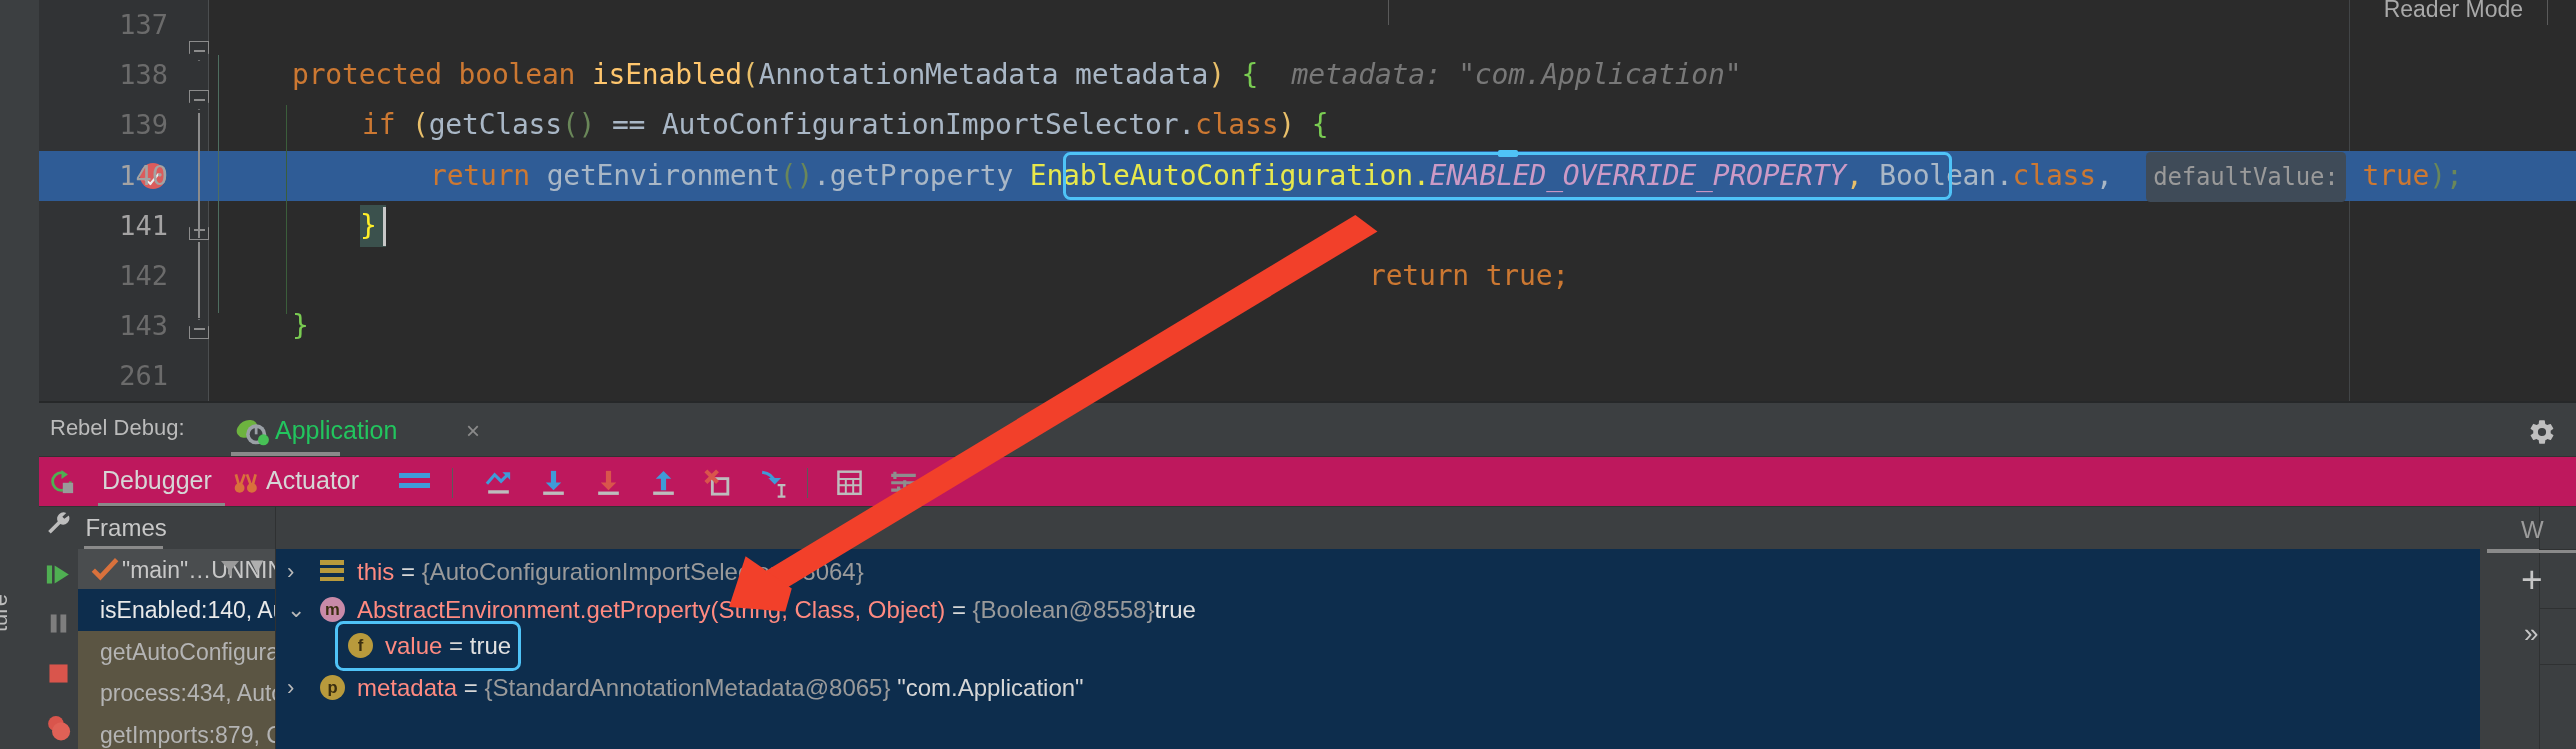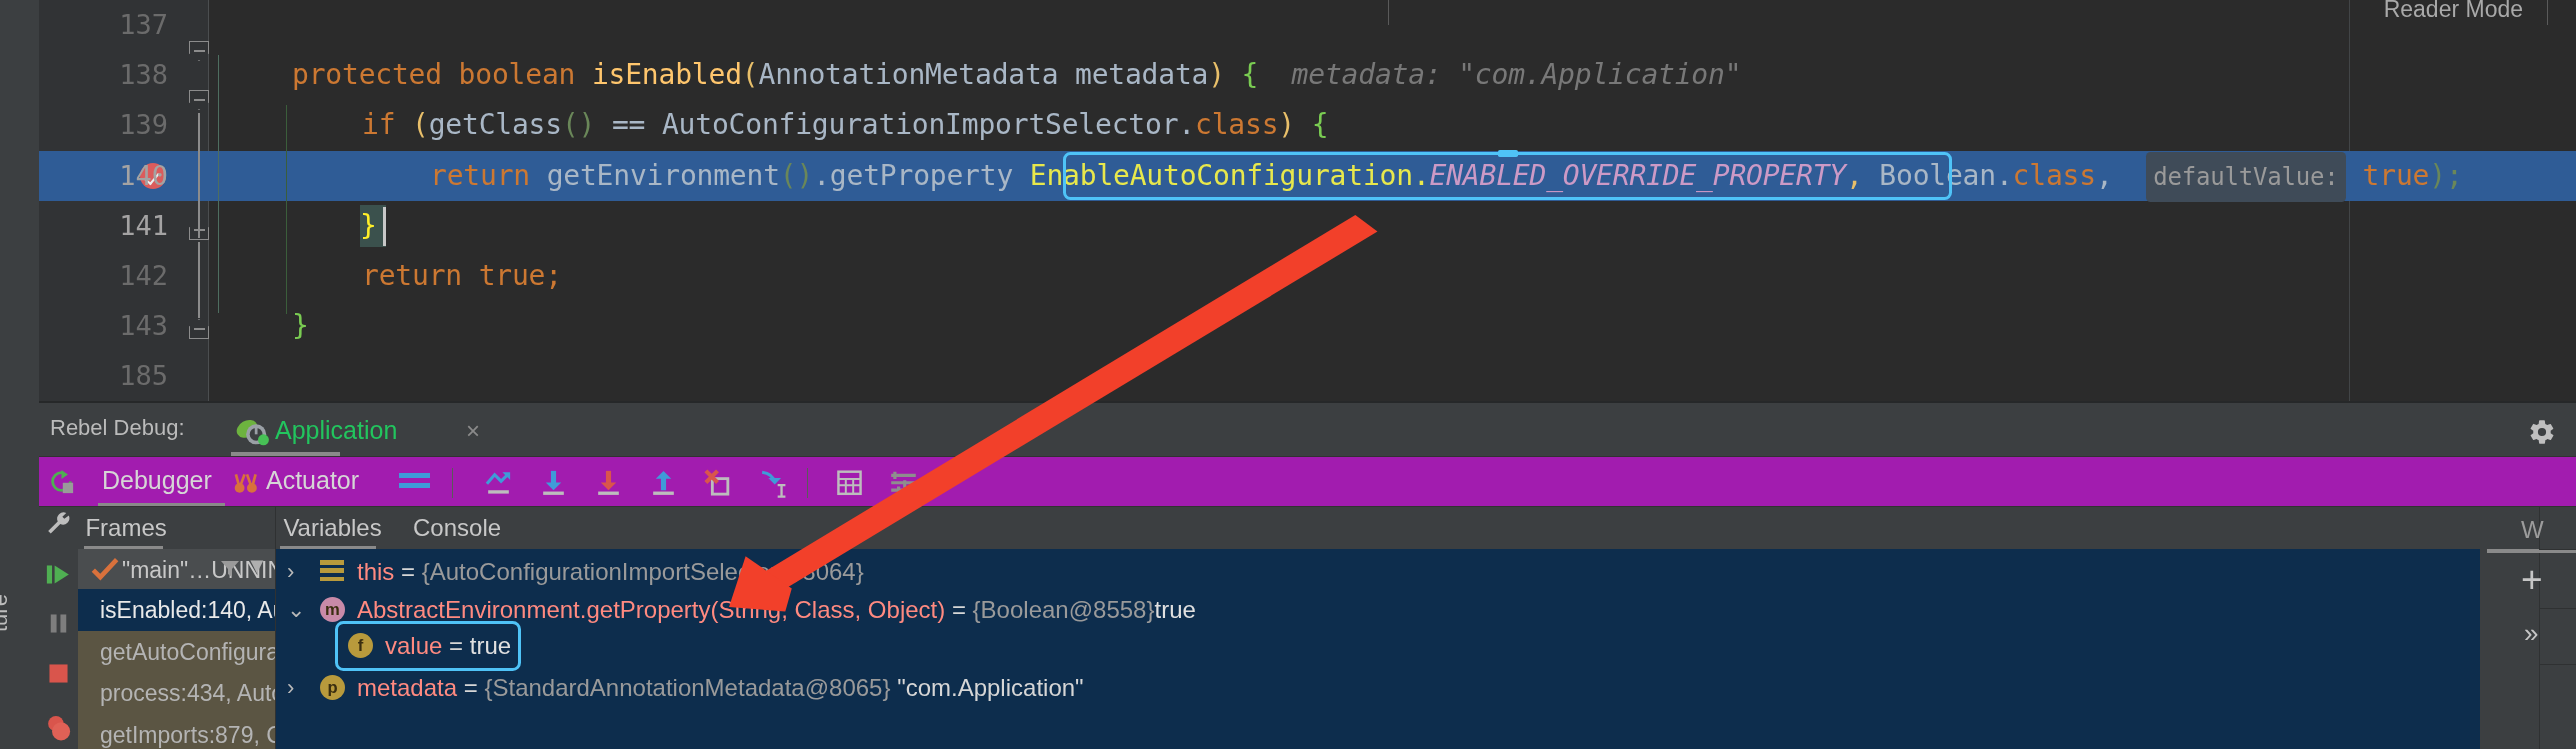--- a/index.html
+++ b/index.html
@@ -75,21 +75,21 @@
   .dbg-header { position:absolute; left:39px; top:1.8px; right:0; height:54px; background:#3C3F41; }
   .dbg-title { position:absolute; left:11px; top:12px; font-size:22px; color:#BBBBBB; }
   .dbg-tab { position:absolute; left:194px; top:5.5px; height:48px; padding:0 13px; }
   .dbg-tab-label { position:absolute; left:42px; top:7.4px; font-size:25px; color:#22c55e; }
   .dbg-tab-underline { position:absolute; left:192px; bottom:0; width:109px; height:4.6px; background:#8A8A8A; }
   .tab-close { position:absolute; left:146px; top:9.2px; font-size:24px; color:#8A8A8A; }
   .gear { position:absolute; right:20px; top:14.8px; }
   .header-rule { position:absolute; left:39px; top:55px; right:0; height:0.9px; background:#323232; }
 
   
-  .dbg-toolbar { position:absolute; left:39px; top:56px; right:0; height:50px; background:#a21caf; }
+  .dbg-toolbar { position:absolute; left:39px; top:56px; right:0; height:50px; background:#be185d; }
   .tb-tab { position:absolute; top:9.2px; font-size:25px; color:#D6D6D6; }
   .tb-underline { position:absolute; top:46px; height:3.7px; background:#8A8A8A; }
   .tb-div { position:absolute; top:11px; width:0.9px; height:29.5px; background:#5A5A5A; }
   .toolbar-rule { position:absolute; left:39px; top:105px; right:0; height:0.9px; background:#323232; }
 
   
   .vbar { position:absolute; left:39px; top:106px; width:39px; height:242px; background:#3C3F41; }
   .vbar-rule { position:absolute; left:44px; width:28px; height:0.9px; background:#5A5A5A; }
   .left-rail { position:absolute; left:0; top:0; width:39px; height:348px; background:#3C3F41; }
   .rail-text { position:absolute; left:-13px; top:231px; width:83px; transform:rotate(-90deg);
@@ -184,37 +184,37 @@
 
     <div class="bp" style="left:140px; top:163px;"></div>
 
     <div class="ln" style="top:0px;">137</div>
     <div class="ln" style="top:50px;">138</div>
     <div class="ln" style="top:100px;">139</div>
     <div class="ln cur" style="top:151px;">140</div>
     <div class="ln cur" style="top:201px;">141</div>
     <div class="ln" style="top:251px;">142</div>
     <div class="ln" style="top:301px;">143</div>
-    <div class="ln" style="top:351px;">185</div>
+    <div class="ln" style="top:351px;">261</div>
 
     <div class="code" style="top:50px; left:292px;"><span class="kw">protected</span><span> </span><span class="kw">boolean</span><span> </span><span class="method">isEnabled</span><span class="paren-y">(</span><span class="type">AnnotationMetadata</span><span> </span><span class="type">metadata</span><span class="paren-y">)</span><span> </span><span class="brace-g">{</span><span>  </span><span class="hintxt">metadata: "com.Application"</span></div>
 
     <div class="code" style="top:100px; left:362px;"><span class="kw">if</span><span> </span><span class="paren-y">(</span><span class="type">getClass</span><span class="paren-g">()</span><span> </span><span class="type">==</span><span> </span><span class="type">AutoConfigurationImportSelector</span><span class="type">.</span><span class="kw">class</span><span class="paren-y">)</span><span> </span><span class="brace-g">{</span></div>
 
     <div class="code" style="top:151px; left:430px;"><span class="kw">return</span><span> </span><span class="type">getEnvironment</span><span class="paren-g">()</span><span class="type">.</span><span class="type">getProperty</span><span> </span><span class="field-y">EnableAutoConfiguration</span><span class="field-y">.</span><span class="const">ENABLED_OVERRIDE_PROPERTY</span><span class="paren-y">,</span><span> </span><span class="type">Boolean</span><span class="type">.</span><span class="kw">class</span><span class="type">,</span><span>  </span><span class="inlay">defaultValue:</span><span> </span><span class="kw">true</span><span class="paren-g">)</span><span class="paren-g">;</span></div>
 
     <div class="expr-focus" style="left:1063px; top:152px; width:889px; height:48px;">
       <span class="nub"></span>
     </div>
 
     <div class="brace-hl" style="left:360px; top:205px; width:26px; height:42px;"></div>
     <div class="code" style="top:201px; left:360px;"><span class="brace-y">}</span></div>
     <div class="caret" style="left:383px; top:207px; height:39px;"></div>
 
-    <div class="code" style="top:251px; left:362px;"><span class="kw">return</span><span> </span><span class="kw">true</span><span class="kw">;</span></div>
+    <div class="code" style="top:251px; left:362px;text-align:center;"><span class="kw">return</span><span> </span><span class="kw">true</span><span class="kw">;</span></div>
 
     <div class="code" style="top:301px; left:292px;"><span class="brace-g">}</span></div>
   </div>
 
   <div class="dbg">
     <div class="dbg-top-border"></div>
     <div class="left-rail">
       <div class="rail-text">ture</div>
     </div>
 
@@ -347,25 +347,20 @@
         <span style="position:absolute;left:168px;top:3.7px;font-size:22px;color:#AFAFAF;">▼</span>
       </div>
       <div class="stack-item sel" style="top:82px;">isEnabled:140, AutoConfigu</div>
       <div class="stack-item lib" style="top:124px;">getAutoConfigurationEntry:1</div>
       <div class="stack-item lib" style="top:165px;">process:434, AutoConfigura</div>
       <div class="stack-item lib" style="top:207px;">getImports:879, Configurati</div>
     </div>
     <div class="frames-divider"></div>
 
     <div class="vars">
-      <div class="vars-tabs">
-        <span class="vtab" style="left:7.4px;">Variables</span>
-        <span class="vtab" style="left:137px;">Console</span>
-        <div class="vtab-underline"></div>
-      </div>
 
       <div class="vars-body">
 
         <div class="var-row" style="top:3.7px;">
           <span class="twisty" style="left:11px;">›</span>
           <span class="icon-this" style="left:44px;top:7.4px;">
             <i style="top:0;"></i>
               <i style="top:8.3px;"></i>
               <i style="top:16.6px;"></i>
           </span>

